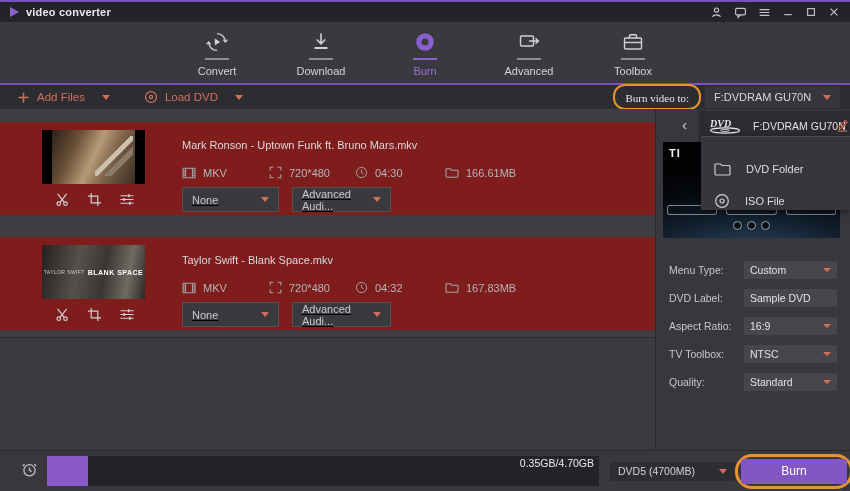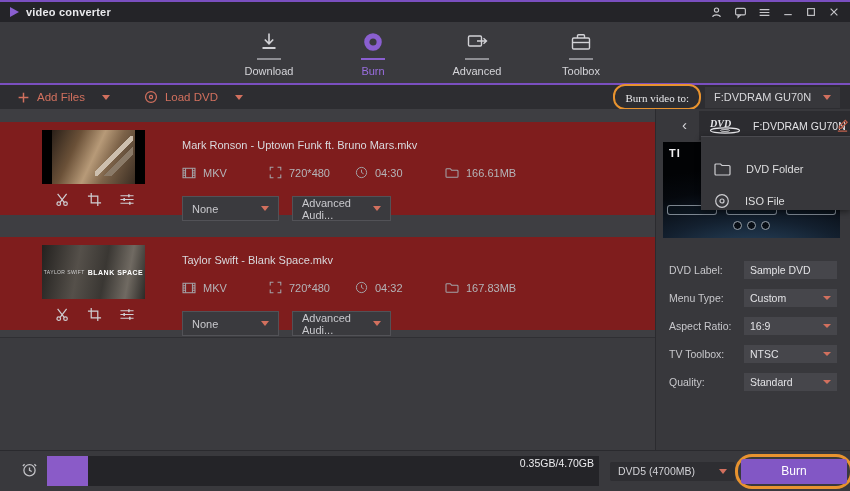--- a/index.html
+++ b/index.html
@@ -52,21 +52,21 @@
   .thumb2-t2 { color:#fff; font-size:7px; font-weight:bold; letter-spacing:.5px; }
   .thumb-tools { display:flex; justify-content:center; gap:17px; margin-top:8px; color:#cfcfd3; }
   .thumb-tools svg { display:block; }
 
   .info-col { margin-left:35px; padding-top:9px; }
   .file-title { font-size:11px; color:#d9d9dd; }
   .meta-row { display:flex; align-items:center; margin-top:15px; color:#b4b4b8; font-size:11px; }
   .meta-item { display:flex; align-items:center; gap:7px; }
   .meta-item svg { display:block; color:#a3a3a8; }
   .m-format { width:87px; } .m-res { width:86px; } .m-dur { width:90px; }
-  .dd-row { display:flex; margin-top:17px; gap:13px; }
+  .dd-row { display:flex; margin-top:8px; gap:13px;text-decoration:underline; }
   .mini-dd { height:25px; background:#3a3a3e; border:1px solid #525257; display:flex; align-items:center;
     justify-content:space-between; padding:0 9px; font-size:11px; color:#c9c9cd; }
   .dd-menu { width:97px; } .dd-audio { width:99px; }
 
   
   .right-panel { width:195px; background:#38383c; border-left:1px solid #2b2b2f; position:relative; }
   .rp-chevron { position:absolute; left:26px; top:8px; color:#d5d5d9; font-size:15px; line-height:15px; }
   .rp-device { position:absolute; left:43px; top:2px; right:0; height:29px; background:#2c2c30;
     display:flex; align-items:center; gap:10px; padding-left:8px; }
   .rp-device-label { color:#e2e2e5; font-size:10.5px; }
@@ -142,20 +142,31 @@
           <svg width="12" height="12" viewBox="0 0 16 16" stroke="currentColor" stroke-width="1.5">
             <path d="M3.5 3.5l9 9M12.5 3.5l-9 9"></path>
           </svg>
         </span>
     </div>
   </div>
 
   <div class="nav">
     <div class="tab">
       <span class="tab-icon">
+          <svg width="22" height="22" viewBox="0 0 22 22" fill="none" stroke="currentColor" stroke-width="1.4">
+            <path d="M11 2.6a8.4 8.4 0 0 1 8.4 8.4M11 19.4A8.4 8.4 0 0 1 2.6 11"></path>
+            <path d="M17.3 8.6l2.1 2.4 2-2.3M4.7 13.4L2.6 11l-2 2.3" stroke-width="1.2"></path>
+            <path d="M8.8 7.6l5.4 3.4-5.4 3.4z" fill="currentColor" stroke="none"></path>
+          </svg>
+        </span>
+      <span class="tab-line"></span>
+      <span class="tab-label">Convert</span>
+    </div>
+    <div class="tab">
+      <span class="tab-icon">
           <svg width="20" height="22" viewBox="0 0 20 22" fill="none" stroke="currentColor" stroke-width="1.6">
             <path d="M10 2.5v10M5.8 8.5l4.2 4.4 4.2-4.4"></path>
             <path d="M3.5 17h13" stroke-width="2"></path>
           </svg>
         </span>
       <span class="tab-line"></span>
       <span class="tab-label">Download</span>
     </div>
     <div class="tab active">
       <span class="tab-icon" style="color:#8a5fd0;">
@@ -407,30 +418,30 @@
           <svg width="16" height="16" viewBox="0 0 16 16" fill="none" stroke="currentColor" stroke-width="1.2">
               <circle cx="8" cy="8" r="6.3"></circle>
               <circle cx="8" cy="8" r="2"></circle>
             </svg>
           <span>ISO File</span>
         </div>
       </div>
 
       <div class="rp-form">
         <div class="form-row">
-          <span class="form-label">DVD Label:</span>
-          <div class="form-field">
-            <span>Sample DVD</span>
-          </div>
-        </div>
-        <div class="form-row">
           <span class="form-label">Menu Type:</span>
           <div class="form-field">
             <span>Custom</span>
             <span class="tri-down"></span>
+          </div>
+        </div>
+        <div class="form-row">
+          <span class="form-label">DVD Label:</span>
+          <div class="form-field">
+            <span>Sample DVD</span>
           </div>
         </div>
         <div class="form-row">
           <span class="form-label">Aspect Ratio:</span>
           <div class="form-field">
             <span>16:9</span>
             <span class="tri-down"></span>
           </div>
         </div>
         <div class="form-row">

